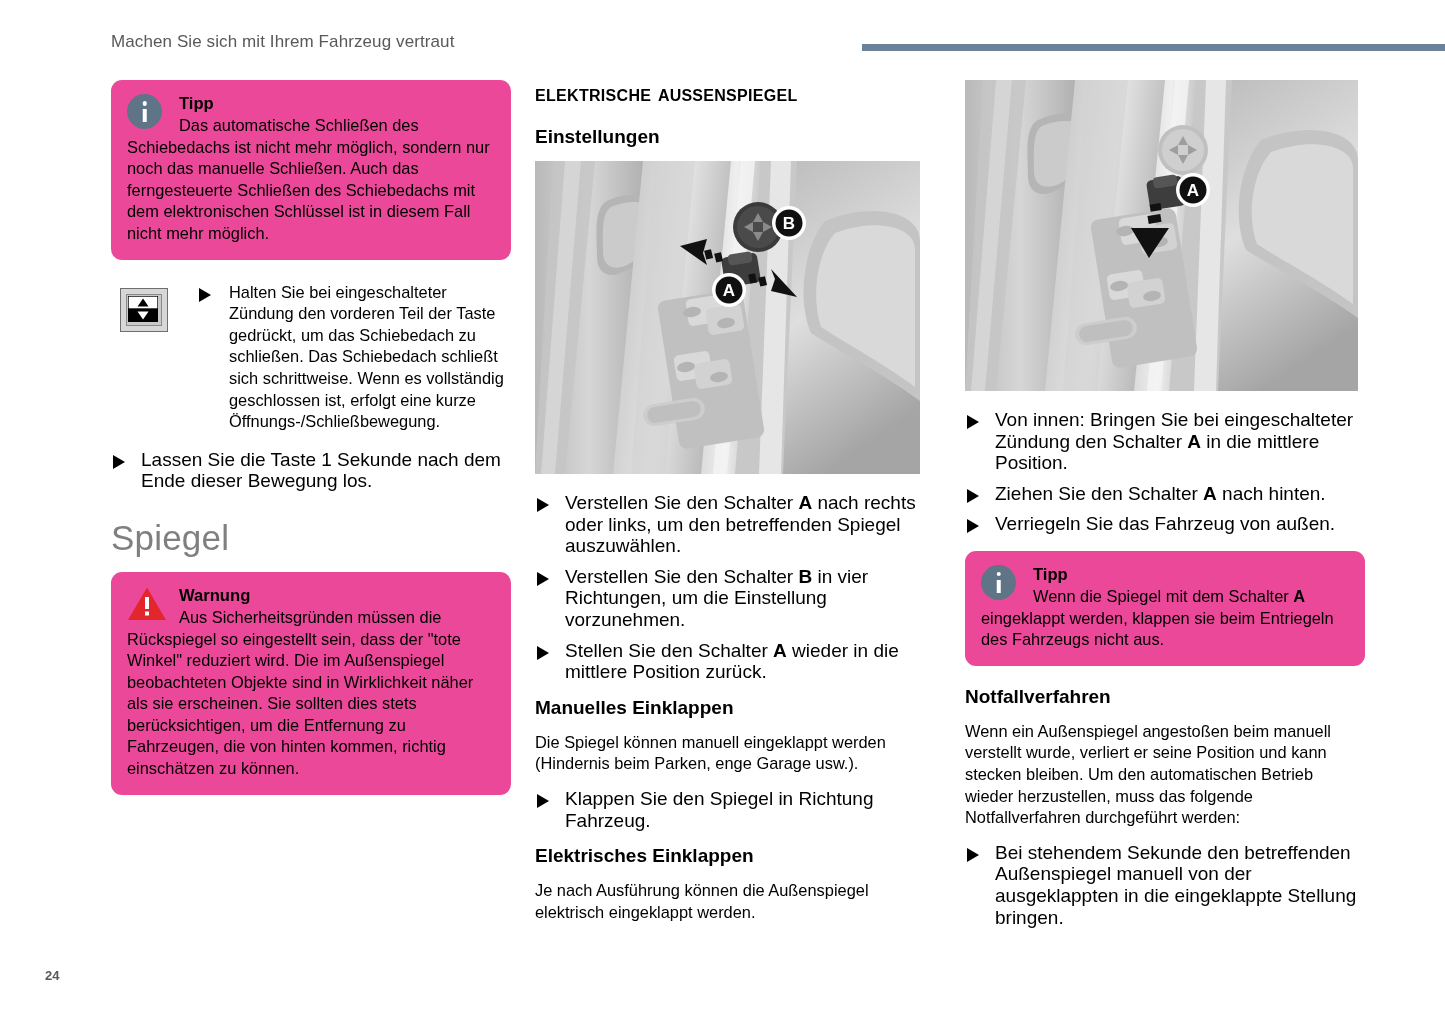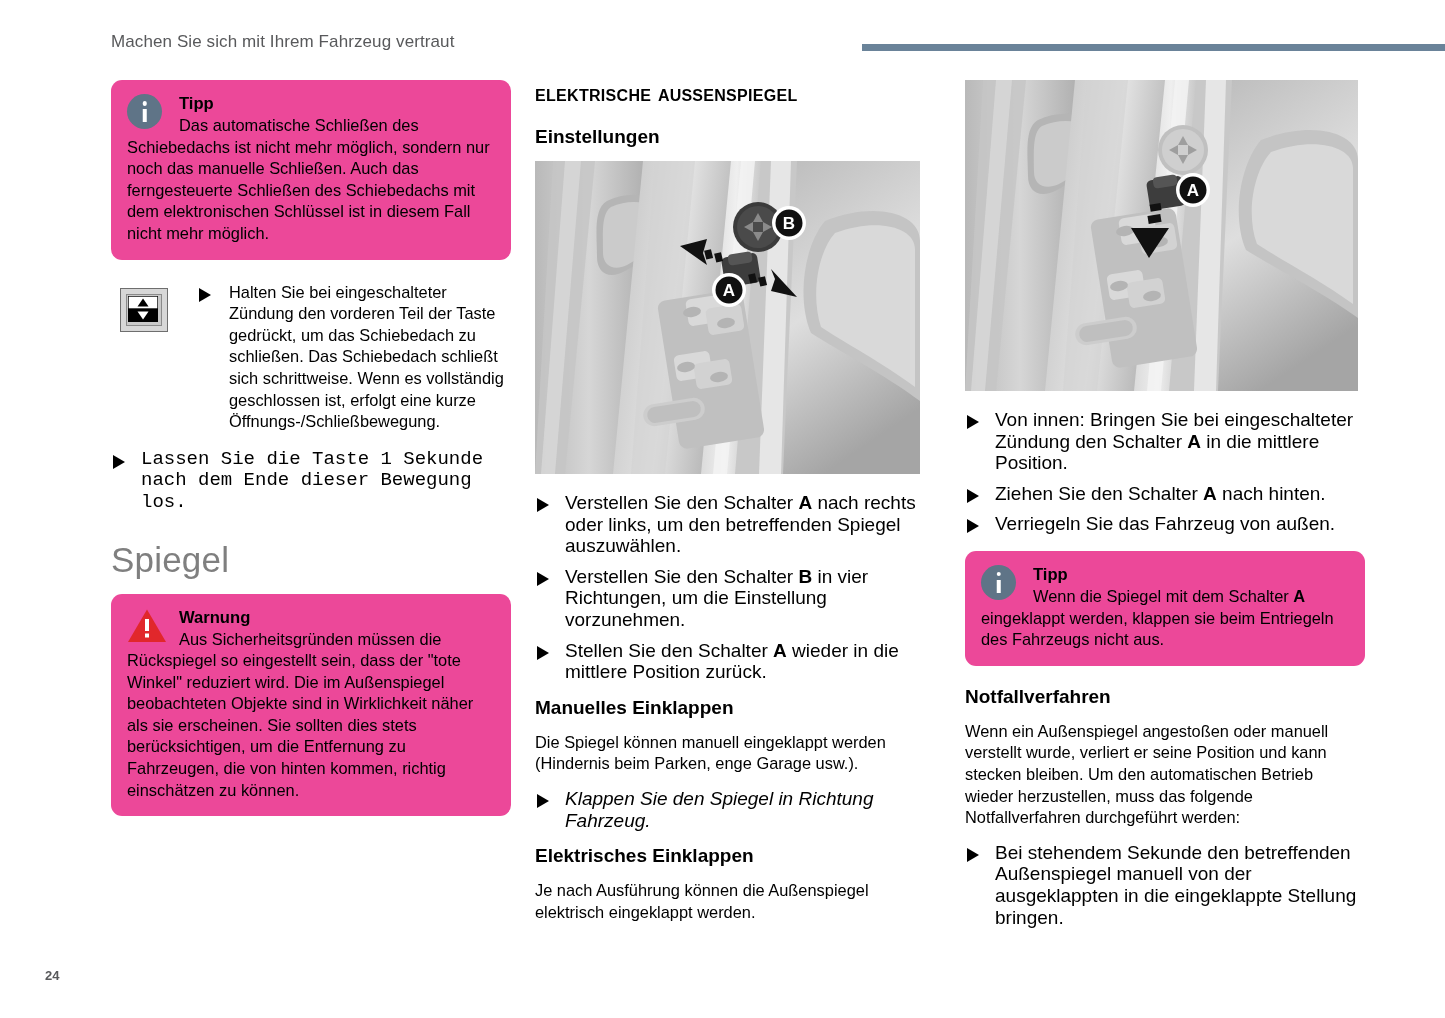--- a/index.html
+++ b/index.html
@@ -251,21 +251,21 @@
         <svg class="glyph" viewBox="0 0 30 26">
           <rect x="0" y="0" width="30" height="13" fill="#ffffff" stroke="#000" stroke-width="1.4"></rect>
           <rect x="0" y="13" width="30" height="13" fill="#000000"></rect>
           <polygon points="15,2.5 20.5,10.5 9.5,10.5" fill="#000000"></polygon>
           <polygon points="15,23.5 20.5,15.5 9.5,15.5" fill="#ffffff"></polygon>
         </svg>
       </div>
       <div class="rowtext">Halten Sie bei eingeschalteter Zündung den vorderen Teil der Taste gedrückt, um das Schiebedach zu schließen. Das Schiebedach schließt sich schrittweise. Wenn es vollständig geschlossen ist, erfolgt eine kurze Öffnungs-/Schließbewegung.</div>
     </div>
 
-    <div class="bullet" style="margin-top:16px;font-family:Liberation Mono, monospace;">Lassen Sie die Taste 1 Sekunde nach dem Ende dieser Bewegung los.</div>
+    <div class="bullet" style="margin-top:16px;">Lassen Sie die Taste 1 Sekunde nach dem Ende dieser Bewegung los.</div>
 
     <h1 class="section-title">Spiegel</h1>
 
     <div class="callout">
       <div class="icon-wrap">
         <svg class="icon-warning" viewBox="0 0 40 36">
           <polygon points="20,1.5 39,34 1,34" fill="#e1272b"></polygon>
           <rect x="18" y="11" width="4" height="12" fill="#ffffff"></rect>
           <rect x="18" y="25.5" width="4" height="4" fill="#ffffff"></rect>
         </svg>
@@ -372,21 +372,21 @@
         <text x="194" y="135" font-family="Liberation Sans, sans-serif" font-size="17" font-weight="bold" fill="#ffffff" text-anchor="middle">A</text>
       </svg>
     </div>
 
     <div class="bullet"><span>Verstellen Sie den Schalter <b>A</b> nach rechts oder links, um den betreffenden Spiegel auszuwählen.</span></div>
     <div class="bullet"><span>Verstellen Sie den Schalter <b>B</b> in vier Richtungen, um die Einstellung vorzunehmen.</span></div>
     <div class="bullet" style="margin-bottom:14px;"><span>Stellen Sie den Schalter <b>A</b> wieder in die mittlere Position zurück.</span></div>
 
     <h3 class="sub-title">Manuelles Einklappen</h3>
     <p class="para">Die Spiegel können manuell eingeklappt werden (Hindernis beim Parken, enge Garage usw.).</p>
-    <div class="bullet" style="margin-bottom:14px;font-style:italic;">Klappen Sie den Spiegel in Richtung Fahrzeug.</div>
+    <div class="bullet" style="margin-bottom:14px;">Klappen Sie den Spiegel in Richtung Fahrzeug.</div>
 
     <h3 class="sub-title">Elektrisches Einklappen</h3>
     <p class="para">Je nach Ausführung können die Außenspiegel elektrisch eingeklappt werden.</p>
 
   </div>
 
   <div class="col" id="col3" style="top:80px;">
 
     <div class="figure" id="fig-fold">
       <svg class="fig-svg" viewBox="0 0 393 311" preserveAspectRatio="none">
@@ -471,20 +471,20 @@
       <div class="icon-wrap">
         <div class="icon-info"></div>
       </div>
       <p class="cbody">
         <span class="chead-line ctitle">Tipp</span>
         <span style="display:inline;padding-left:52px;">Wenn die Spiegel mit dem Schalter <b>A</b> eingeklappt werden, klappen sie beim Entriegeln des Fahrzeugs nicht aus.</span>
       </p>
     </div>
 
     <h3 class="sub-title spaced" style="margin-top:20px;">Notfallverfahren</h3>
-    <p class="para">Wenn ein Außenspiegel angestoßen oder manuell verstellt wurde, verliert er seine Position und kann stecken bleiben. Um den automatischen Betrieb wieder herzustellen, muss das folgende Notfallverfahren durchgeführt werden:</p>
+    <p class="para">Wenn ein Außenspiegel angestoßen beim manuell verstellt wurde, verliert er seine Position und kann stecken bleiben. Um den automatischen Betrieb wieder herzustellen, muss das folgende Notfallverfahren durchgeführt werden:</p>
     <div class="bullet">Bei stehendem Sekunde den betreffenden Außenspiegel manuell von der ausgeklappten in die eingeklappte Stellung bringen.</div>
 
   </div>
 
   <div class="page-number">24</div>
 
 </div>
 
 </body></html>

